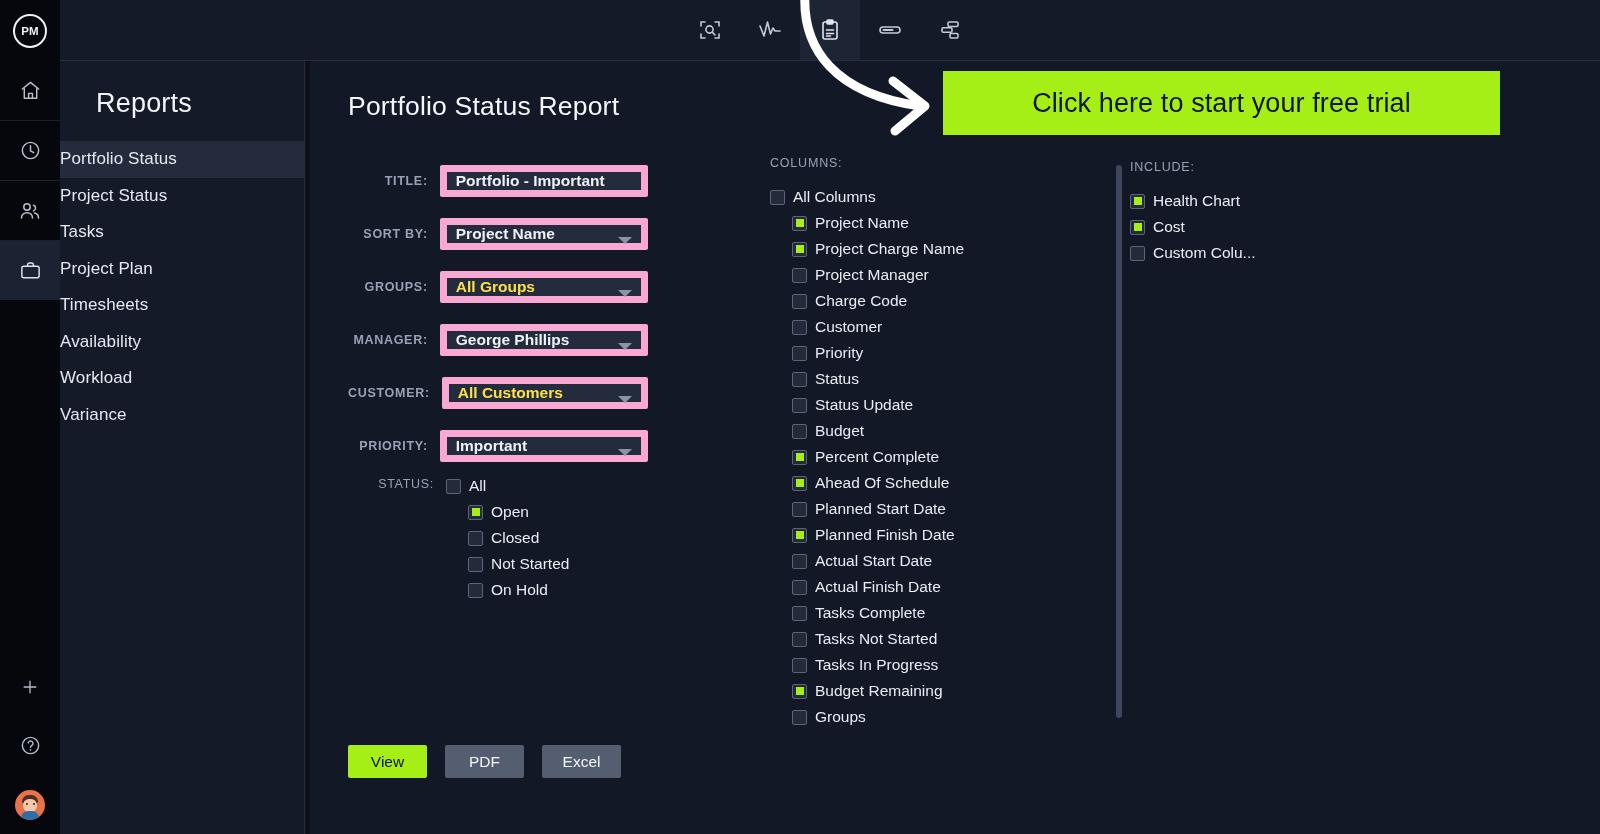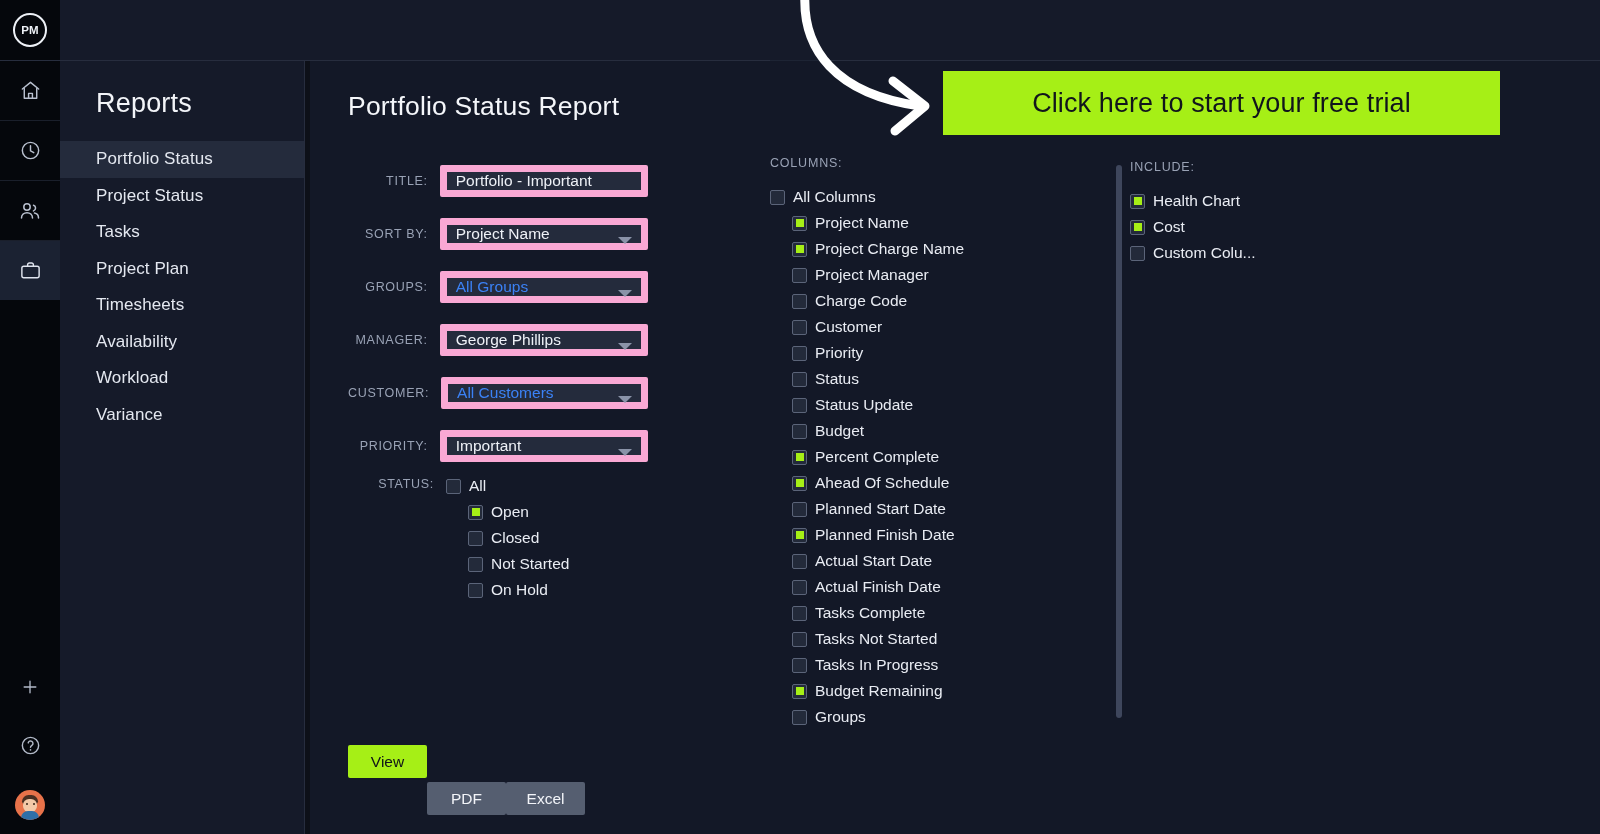--- a/index.html
+++ b/index.html
@@ -7,21 +7,21 @@
   body{
     width:1600px; height:834px; overflow:hidden;
     font-family:"Liberation Sans", sans-serif;
     color:#e8ebf2; position:relative;
   }
 
   
   #topbar{
     position:absolute; left:0; top:0; width:1600px; height:61px;
     background:#151a29; border-bottom:1px solid #272d3e;
-    display:flex; align-items:stretch;flex-direction:column;
+    display:flex; align-items:stretch;
   }
   #logo-cell{
     width:60px; height:61px; background:#05070c;
     display:flex; align-items:center; justify-content:center; flex:0 0 60px;
   }
   .logo-circle{
     width:34px;height:34px;border-radius:50%;
     border:2px solid #eef1f7; display:flex;align-items:center;justify-content:center;
     font-size:11.5px; font-weight:bold; letter-spacing:.2px; color:#eef1f7;
   }
@@ -65,49 +65,49 @@
     position:absolute; left:60px; top:61px; width:245px; height:773px;
     background:#151a29; border-right:1px solid #272d3e;
   }
   #sidebar h1{
     font-size:27px; font-weight:400; color:#f2f4f8;
     padding:27px 0 0 36px; letter-spacing:.2px;
   }
   #sidebar ul{ list-style:none; margin-top:22px; }
   #sidebar li{
     height:36.5px; display:flex; align-items:center;
-    padding-left:36px; font-size:17px; color:#e4e8f0; cursor:pointer;
+    font-size:17px; color:#e4e8f0; cursor:pointer;
     letter-spacing:.1px;
   }
   #sidebar li.active{ background:#242b3c; }
 
   
   #main{
     position:absolute; left:310px; top:61px; width:1295px; height:773px;
     background:#131827;
   }
   #page-title{
     position:absolute; left:38px; top:30px;
     font-size:26.5px; font-weight:400; color:#f4f6fa; letter-spacing:.2px;
   }
 
   
-  #form{ position:absolute; left:38px; top:93px; width:300px; }
+  #form{ position:absolute; left:38px; top:93px; width:300px;font-weight:bold; }
   .frow{ display:flex; align-items:center; height:53px; }
   .flabel{
     width:98px; text-align:right; padding-right:12px;
     font-size:12.5px; letter-spacing:.7px; color:#99a2b5;
   }
   .fctrl{
     width:222px; height:32px; background:#242b3c;
     border:7px solid #f9a8d4; border-radius:2px;
     display:flex; align-items:center; padding:0 9px;
     font-size:15.5px; color:#eef1f7; position:relative; cursor:pointer;
   }
-  .fctrl.placeholder{ color:#3b82f6; }
+  .fctrl.placeholder{ color:#fde047; }
   .caret{
     position:absolute; right:9px; top:12px;
     width:0;height:0;border-left:7px solid transparent;border-right:7px solid transparent;
     border-top:7px solid #8a93a8;
   }
 
   
   #status-group{ position:absolute; left:38px; top:412px; display:flex; }
   #status-label{
     width:98px; text-align:right; padding-right:12px; padding-top:4px;
@@ -117,28 +117,28 @@
   .cbox{
     width:15px;height:15px;background:#232a3a;border:1px solid #5b6479;
     border-radius:2px; flex:0 0 15px; display:flex;align-items:center;justify-content:center;
   }
   .cbox .fill{ width:8px;height:8px;background:#a6ef16; display:none; }
   .cbox.checked .fill{ display:block; }
   .cblabel{ margin-left:8px; font-size:15.5px; color:#e9ecf3; white-space:nowrap; }
   #status-opts .cbrow.sub{ margin-left:22px; }
 
   
-  #buttons{ position:absolute; left:38px; top:684px; display:flex; }
+  #buttons{ position:absolute; left:38px; top:684px; display:flex; gap:18px; }
   .btn{
     height:33px; min-width:79px; padding:0 16px; border:none; border-radius:2px;
     font-size:15.5px; font-family:"Liberation Sans", sans-serif; cursor:pointer;
     display:flex; align-items:center; justify-content:center;
   }
   .btn.primary{ background:#a6ef16; color:#101319; }
-  .btn.secondary{ background:#555e70; color:#f2f4f8;margin-top:37px; }
+  .btn.secondary{ background:#555e70; color:#f2f4f8; }
 
   
   #columns{ position:absolute; left:460px; top:95px; width:330px; }
   #include{ position:absolute; left:820px; top:99px; width:260px; }
   .seclabel{ font-size:12.5px; letter-spacing:.8px; color:#99a2b5; margin-bottom:14px; }
   #col-list .cbrow.indent{ margin-left:22px; }
   #col-scrollbar{
     position:absolute; left:806px; top:104px; width:6px; height:553px;
     background:#3e465c; border-radius:3px;
   }

